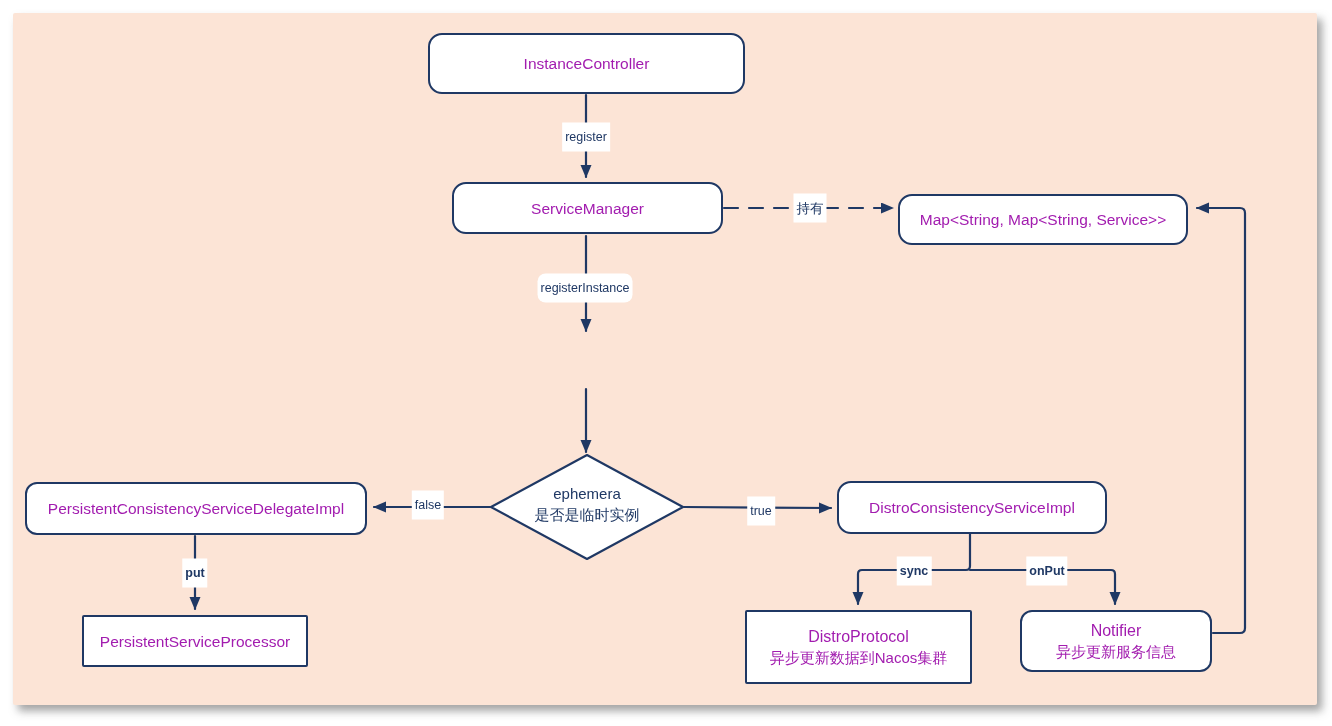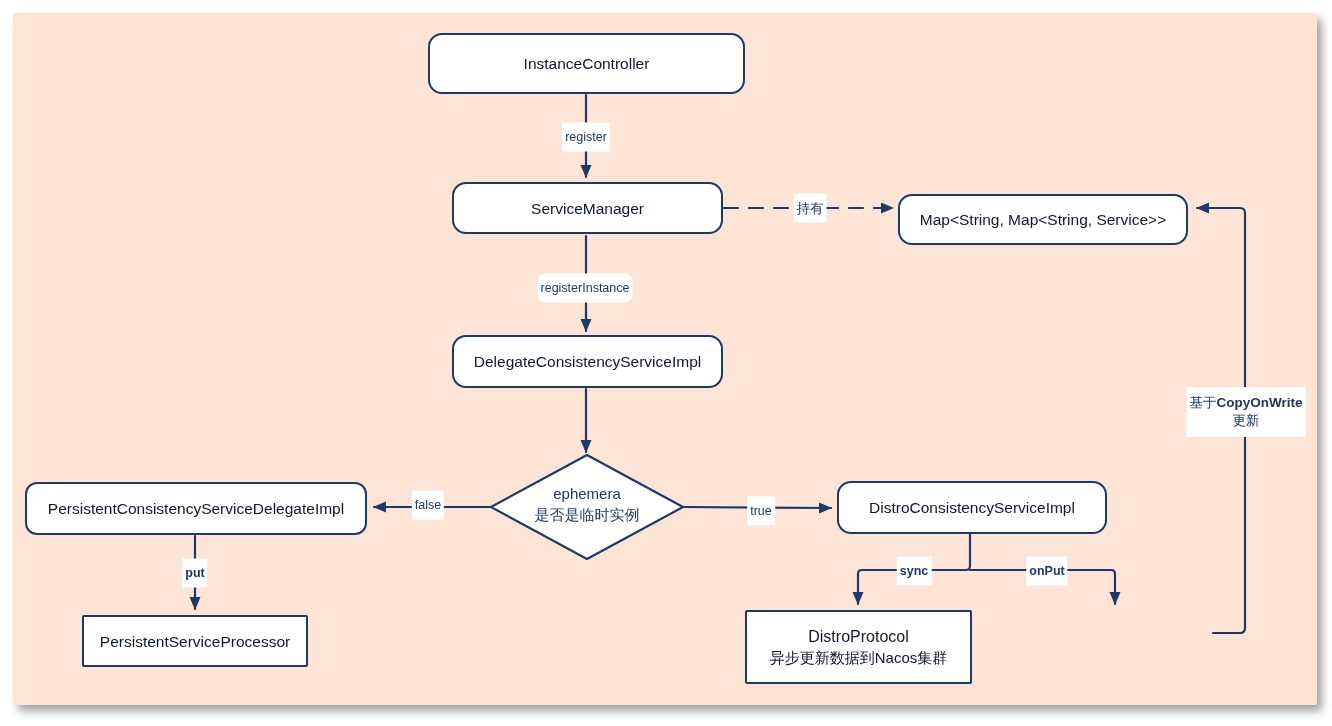--- a/index.html
+++ b/index.html
@@ -30,21 +30,21 @@
     left: 0;
     top: 0;
     width: 1332px;
     height: 726px;
   }
   .node {
     position: absolute;
     box-sizing: border-box;
     background: #ffffff;
     border: 2.2px solid #1f3864;
-    color: #0f172a;
+    color: #a21caf;
     display: flex;
     flex-direction: column;
     align-items: center;
     justify-content: center;
     text-align: center;
     font-size: 15.5px;
     line-height: 21px;
   }
   .node.rounded { border-radius: 14px; }
   .node.square  { border-radius: 2px; }
@@ -119,23 +119,20 @@
   </div>
 
   <div class="node rounded" style="left:452px; top:182px; width:271px; height:52px;">
     <span>ServiceManager</span>
   </div>
 
   <div class="node rounded" style="left:898px; top:182px; width:290px; height:51px;margin-top:12px;">
     <span>Map&lt;String, Map&lt;String, Service&gt;&gt;</span>
   </div>
 
-  <div class="node rounded" style="left:452px; top:335px; width:271px; height:53px;">
-    <span>DelegateConsistencyServiceImpl</span>
-  </div>
 
   <div class="diamond-label">
     <div>ephemera</div>
     <div>是否是临时实例</div>
   </div>
 
   <div class="node rounded" style="left:25px; top:482px; width:342px; height:53px; border-radius:12px;">
     <span>PersistentConsistencyServiceDelegateImpl</span>
   </div>
 
@@ -145,36 +142,34 @@
 
   <div class="node rounded" style="left:837px; top:481px; width:270px; height:53px;">
     <span>DistroConsistencyServiceImpl</span>
   </div>
 
   <div class="node square" style="left:745px; top:610px; width:227px; height:74px;">
     <div class="title">DistroProtocol</div>
     <div class="subtitle">异步更新数据到Nacos集群</div>
   </div>
 
+  <div class="node rounded" style="left:1020px; top:610px; width:192px; height:62px; border-radius:12px;">
+    <div class="title">Notifier</div>
+    <div class="subtitle">异步更新服务信息</div>
+  </div>
 
   <div class="edge-label" style="left:586px; top:137px;">register</div>
 
   <div class="edge-label" style="left:810px; top:208px; font-size:13.5px;">持有</div>
 
   <div class="edge-label" style="left:585px; top:288px;border-radius:8px;">registerInstance</div>
 
   <div class="edge-label" style="left:428px; top:505px;">false</div>
 
   <div class="edge-label" style="left:761px; top:511px;">true</div>
 
   <div class="edge-label bold" style="left:195px; top:573px;">put</div>
 
   <div class="edge-label bold" style="left:914px; top:571px;">sync</div>
 
   <div class="edge-label bold" style="left:1047px; top:571px;">onPut</div>
 
-  <div class="edge-label two-line" style="left:1246px; top:412px;">
-    <div>
-      <span>基于</span><span style="font-weight:bold">CopyOnWrite</span>
-    </div>
-    <div>更新</div>
-  </div>
 </div>
 
 </body></html>

